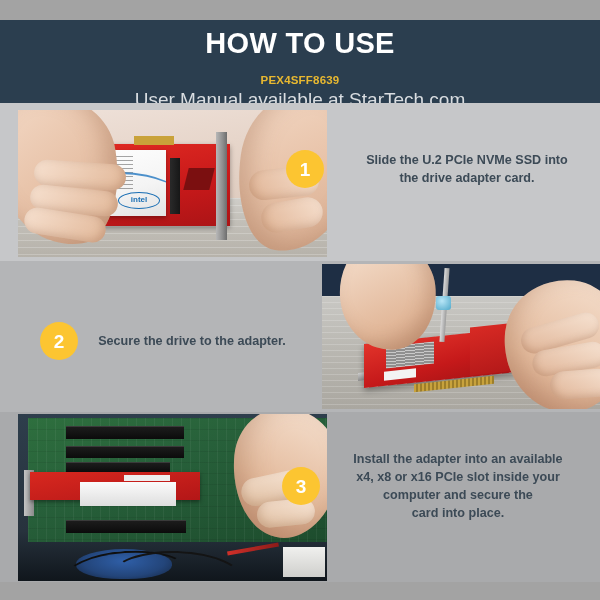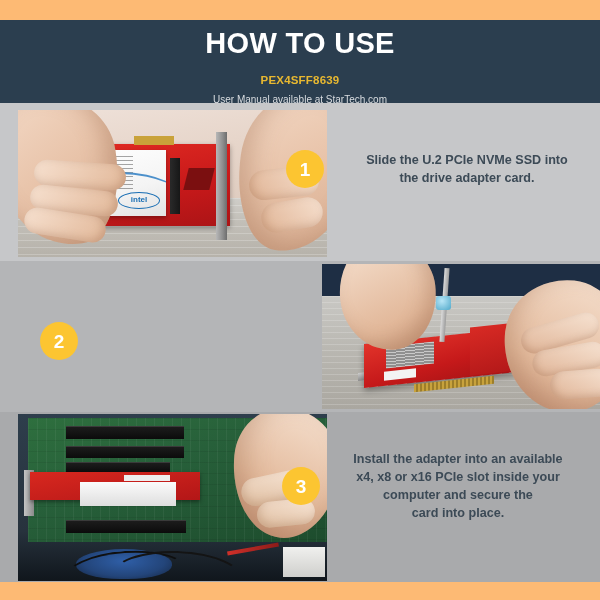--- a/index.html
+++ b/index.html
@@ -8,21 +8,21 @@
     background: #ffffff;
   }
   body {
     font-family: "Liberation Sans", sans-serif;
     -webkit-font-smoothing: antialiased;
   }
   #page {
     position: relative;
     width: 600px;
     height: 600px;
-    background: #fdba74;
+    background: #a3a3a3;
     overflow: hidden;
   }
 
   
   .header {
     position: absolute;
     left: 0;
     top: 20px;
     width: 600px;
     height: 83px;
@@ -45,21 +45,21 @@
   .header-sku {
     color: #e8b830;
     font-size: 11.5px;
     font-weight: bold;
     letter-spacing: 0.2px;
     line-height: 15px;
     margin-top: 13px;
   }
   .header-sub {
     color: #d9dde1;
-    font-size: 10px;
+    font-size: 19px;
     font-weight: normal;
     line-height: 19px;
     margin-top: 2px;
   }
 
   
   .band {
     position: absolute;
     left: 0;
     width: 600px;
@@ -438,20 +438,21 @@
   </div>
 
   <div class="step step-1">
     <div class="step-circle">1</div>
     <div class="step-text">Slide the U.2 PCIe NVMe SSD into
 the drive adapter card.</div>
   </div>
 
   <div class="step step-2">
     <div class="step-circle">2</div>
+    <div class="step-text">Secure the drive to the adapter.</div>
   </div>
 
   <div class="step step-3">
     <div class="step-circle">3</div>
     <div class="step-text">Install the adapter into an available
 x4, x8 or x16 PCIe slot inside your
 computer and secure the
 card into place.</div>
   </div>
 

